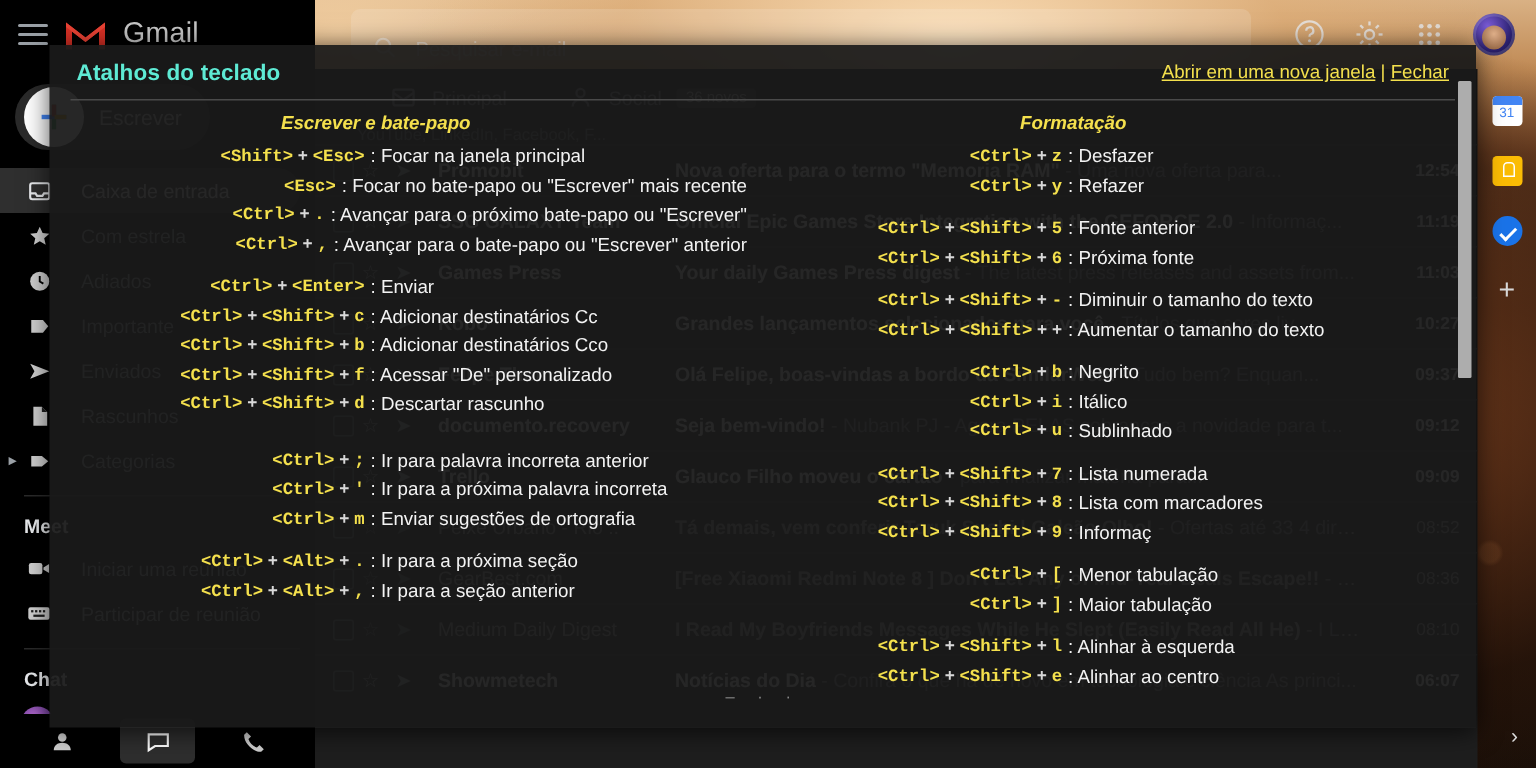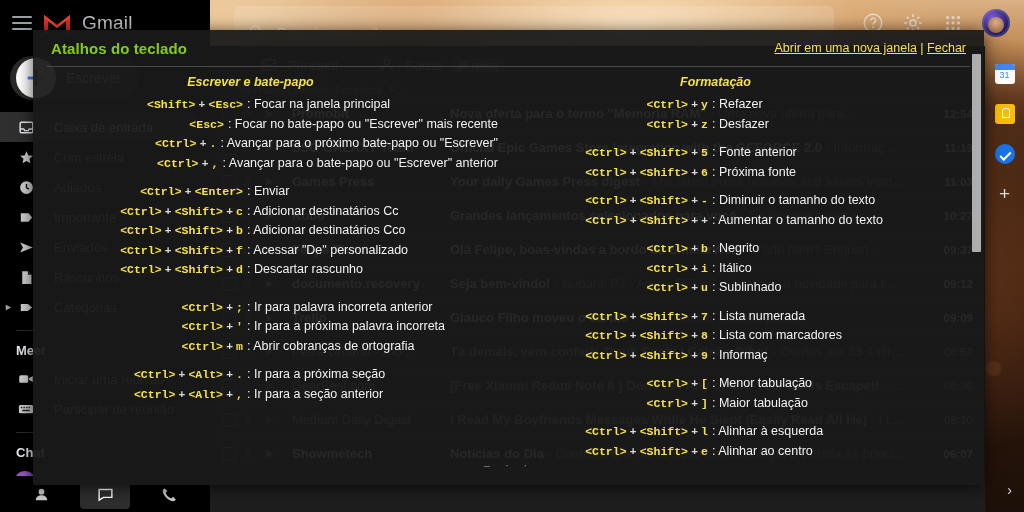--- a/index.html
+++ b/index.html
@@ -168,21 +168,21 @@
     position: absolute; left: 33px; top: 30px; width: 951px; height: 455px;
     background: rgba(26,26,26,.94);
     color: #fff;
     overflow: hidden;
     box-shadow: 0 2px 16px rgba(0,0,0,.7);
   }
   .ov-head {
     position: relative; height: 30px; padding: 6px 18px 0 18px;
     display: flex; align-items: center; justify-content: space-between;
   }
-  .ov-title { font-size: 15px; font-weight: bold; color: #84cc16; letter-spacing: .1px; }
+  .ov-title { font-size: 15px; font-weight: bold; color: #5eead4; letter-spacing: .1px; }
   .ov-links { font-size: 12.5px; color: #f4e04d; }
   .ov-links a { color: #f4e04d; text-decoration: underline; cursor: pointer; }
   .ov-links .divider { text-decoration: none; }
   .ov-rule { height: 1px; background: #4a4a4a; margin: 6px 14px 0 14px; }
 
   .ov-body { position: relative; height: 410px; padding-top: 8px; }
   .col { position: absolute; top: 8px; width: 455px; }
   .col-left  { left: 10px; }
   .col-right { left: 475px; }
   .col-title {
@@ -586,44 +586,44 @@
             <div class="sc-row">
               <span class="sc-keys"><span>&lt;Ctrl&gt;</span><span class="plus"> + </span><span>;</span></span>
               <span class="sc-desc">: Ir para palavra incorreta anterior</span>
             </div>
             <div class="sc-row">
               <span class="sc-keys"><span>&lt;Ctrl&gt;</span><span class="plus"> + </span><span>'</span></span>
               <span class="sc-desc">: Ir para a próxima palavra incorreta</span>
             </div>
             <div class="sc-row">
               <span class="sc-keys"><span>&lt;Ctrl&gt;</span><span class="plus"> + </span><span>m</span></span>
-              <span class="sc-desc">: Abrir cobranças de ortografia</span>
+              <span class="sc-desc">: Enviar sugestões de ortografia</span>
             </div>
             <div class="sc-gap"></div>
             <div class="sc-row">
               <span class="sc-keys"><span>&lt;Ctrl&gt;</span><span class="plus"> + </span><span>&lt;Alt&gt;</span><span class="plus"> + </span><span>.</span></span>
               <span class="sc-desc">: Ir para a próxima seção</span>
             </div>
             <div class="sc-row">
               <span class="sc-keys"><span>&lt;Ctrl&gt;</span><span class="plus"> + </span><span>&lt;Alt&gt;</span><span class="plus"> + </span><span>,</span></span>
               <span class="sc-desc">: Ir para a seção anterior</span>
             </div>
           </div>
       </div>
       <div class="col col-right">
         <div class="col-title">Formatação</div>
         <div id="col1">
             <div class="sc-row">
+              <span class="sc-keys"><span>&lt;Ctrl&gt;</span><span class="plus"> + </span><span>z</span></span>
+              <span class="sc-desc">: Desfazer</span>
+            </div>
+            <div class="sc-row">
               <span class="sc-keys"><span>&lt;Ctrl&gt;</span><span class="plus"> + </span><span>y</span></span>
               <span class="sc-desc">: Refazer</span>
             </div>
-            <div class="sc-row">
-              <span class="sc-keys"><span>&lt;Ctrl&gt;</span><span class="plus"> + </span><span>z</span></span>
-              <span class="sc-desc">: Desfazer</span>
-            </div>
             <div class="sc-gap"></div>
             <div class="sc-row">
               <span class="sc-keys"><span>&lt;Ctrl&gt;</span><span class="plus"> + </span><span>&lt;Shift&gt;</span><span class="plus"> + </span><span>5</span></span>
               <span class="sc-desc">: Fonte anterior</span>
             </div>
             <div class="sc-row">
               <span class="sc-keys"><span>&lt;Ctrl&gt;</span><span class="plus"> + </span><span>&lt;Shift&gt;</span><span class="plus"> + </span><span>6</span></span>
               <span class="sc-desc">: Próxima fonte</span>
             </div>
             <div class="sc-gap"></div>

